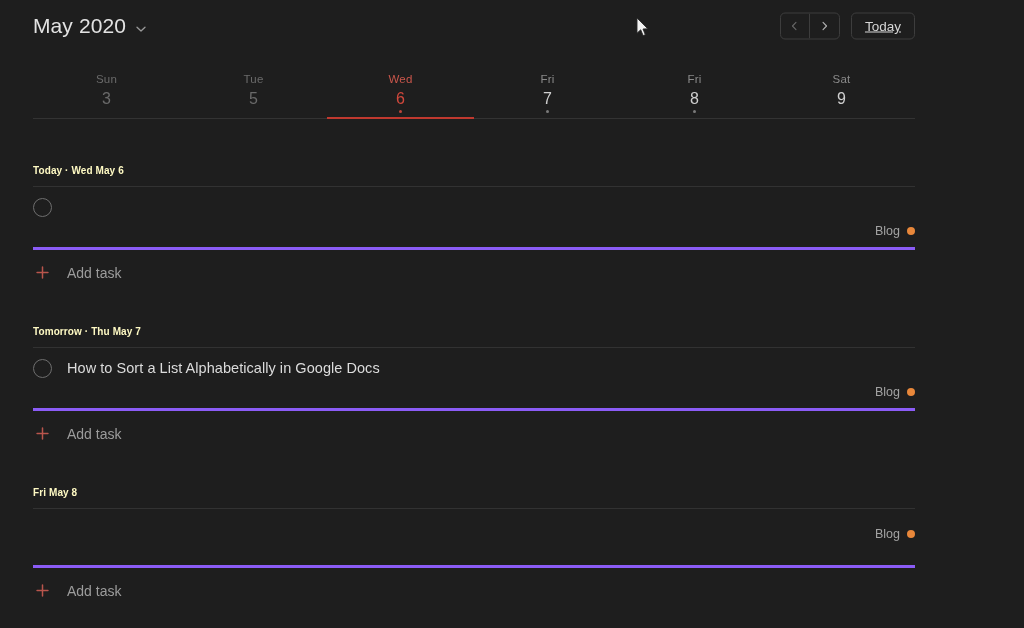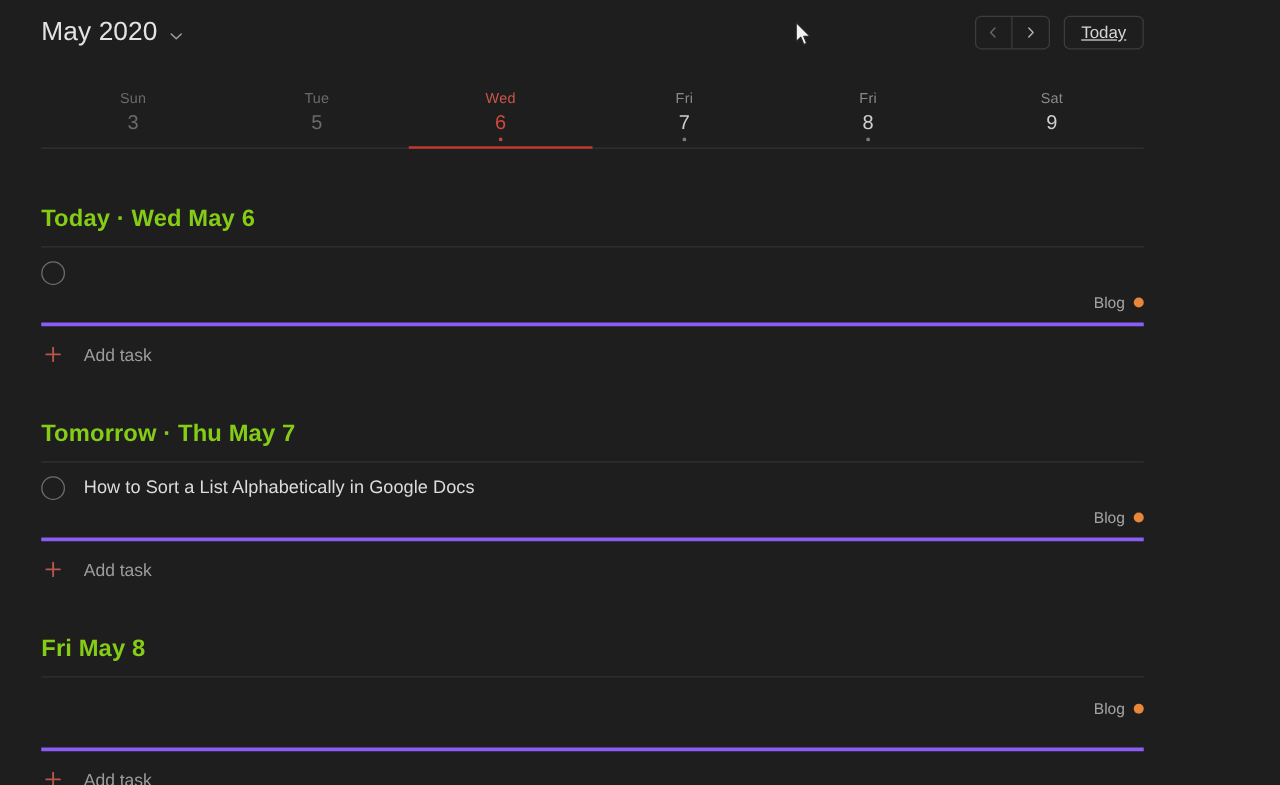--- a/index.html
+++ b/index.html
@@ -108,23 +108,23 @@
     left:0; right:0; bottom:-1px;
     height:2px;
     background:#c0392f;
   }
 
   
   .list { margin:0 33px; }
 
   .section { margin-top:0; }
   .section-header {
-    font-size:19px;
+    font-size:10px;
     font-weight:bold;
-    color:#84cc16;
+    color:#fef9c3;
     padding-top:31px;
     padding-bottom:10px;
     letter-spacing:.1px;
   }
   .task-row {
     position:relative;
     border-top:1px solid #323232;
     padding:11px 0 9px 0;
     min-height:57px;
     cursor:pointer;

